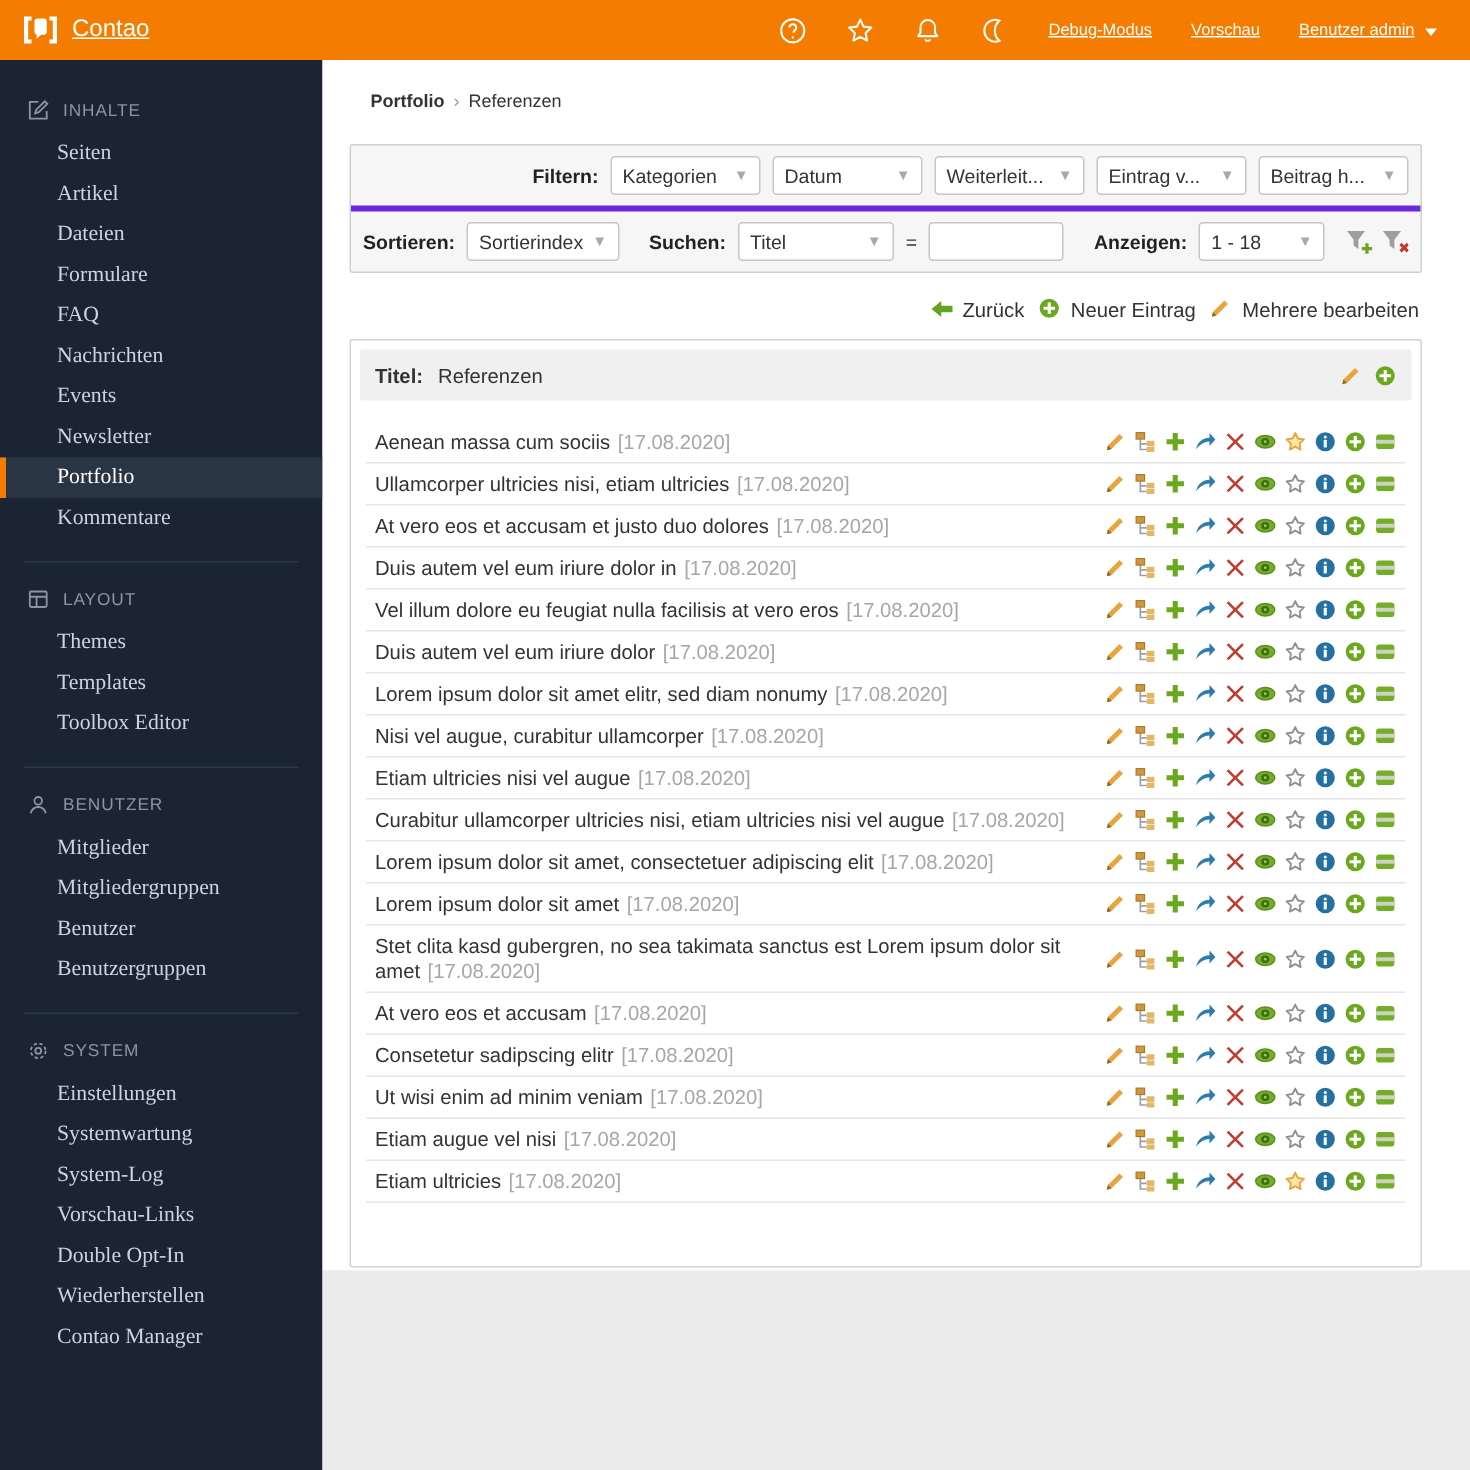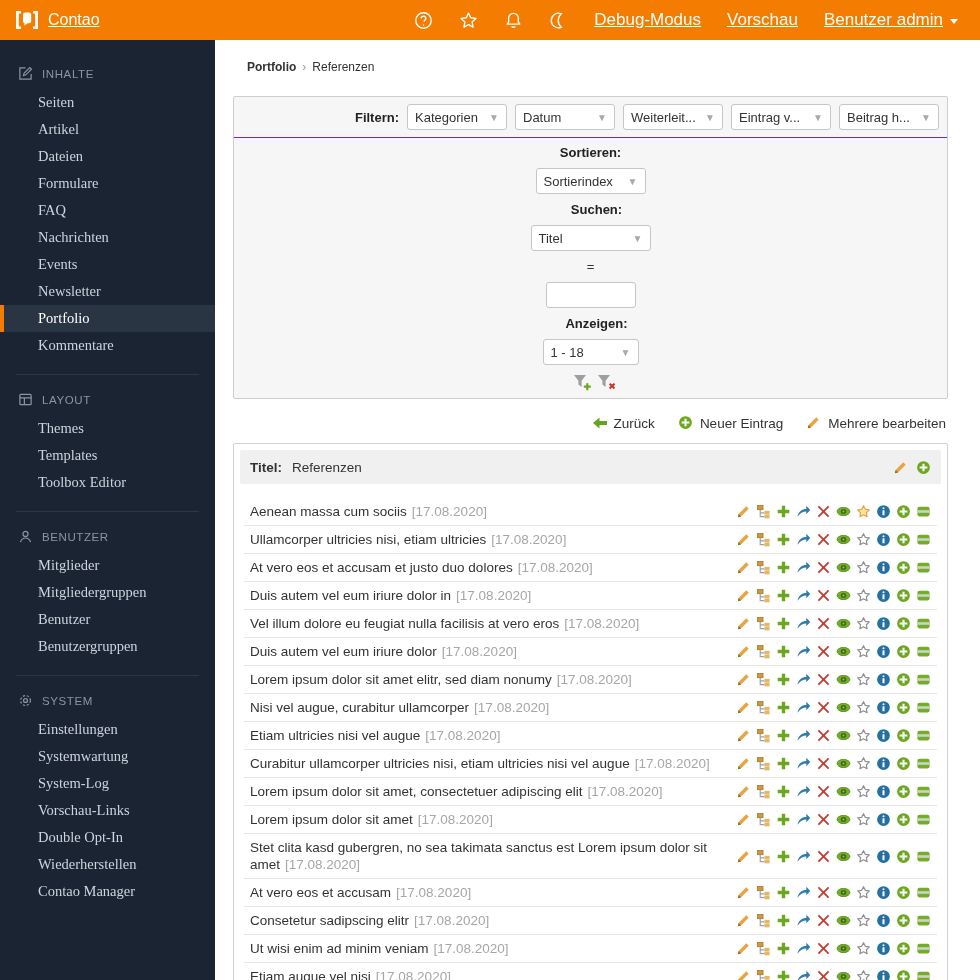--- a/index.html
+++ b/index.html
@@ -4,21 +4,21 @@
 <style>
   * { margin:0; padding:0; box-sizing:border-box; }
   html,body { width:980px; height:980px; overflow:hidden; background:#ebebeb;
               font-family:"Liberation Sans","DejaVu Sans",sans-serif; }
   .app { width:980px; height:980px; display:flex; flex-direction:column; }
 
   
   .topbar { flex:0 0 40px; background:#f47c00; display:flex; align-items:center;
             justify-content:space-between; padding:0 22px 0 14px; color:#fff;text-decoration:underline; }
   .brand { display:flex; align-items:center; gap:8px; font-size:16px; cursor:pointer; }
-  .topnav { display:flex; align-items:center; gap:26px; font-size:17px; }
+  .topnav { display:flex; align-items:center; gap:26px; font-size:11px; }
   .ticon { display:inline-flex; width:19px; height:19px; cursor:pointer; }
   .tlink { cursor:pointer; }
   .user { display:inline-flex; align-items:center; gap:7px; cursor:pointer; }
   .caret { width:0; height:0; border-left:4.5px solid transparent;
            border-right:4.5px solid transparent; border-top:5px solid #fff; margin-top:2px; }
 
   
   .shell { flex:1; display:flex; min-height:0; }
   .sidebar { flex:0 0 215px; background:#1a2433; padding-top:26px; color:#c3ccd6; }
   .sec-head { display:flex; align-items:center; gap:9px; padding:0 0 8px 18px;
@@ -36,35 +36,35 @@
 
   
   .breadcrumb { font-size:12px; color:#333; margin:4px 0 22px 14px; }
   .bc-parent { font-weight:bold; cursor:pointer; }
   .bc-sep { color:#999; margin:0 6px; }
 
   
   .panel { border:1px solid #cfcfcf; background:#f6f6f6; border-radius:2px; }
   .panel-row { display:flex; align-items:center; justify-content:flex-end;
                gap:8px; padding:7px 8px; }
-  .panel-row + .panel-row { border-top:1px solid #6d28d9;flex-direction:column; }
+  .panel-row + .panel-row { border-top:4px solid #6d28d9; }
   .plabel { font-weight:bold; font-size:13px; color:#222; }
   .select { display:inline-flex; align-items:center; justify-content:space-between;
             background:#fff; border:1px solid #c6c6c6; border-radius:3px; height:26px;
             padding:0 7px; font-size:13px; color:#333; cursor:pointer; gap:6px; }
   .sel-arrow { color:#a9a9a9; font-size:10px; }
   .w100{width:100px} .w96{width:96px} .w110{width:110px} .w120{width:120px}
   .eq { font-size:13px; color:#333; }
   .search-input { width:90px; height:26px; border:1px solid #c6c6c6; border-radius:3px;
                   padding:0 6px; font-size:13px; }
   .funnels { display:flex; gap:6px; margin-left:6px; }
   .funnels span { display:inline-flex; width:18px; height:18px; cursor:pointer; }
 
   
-  .actions { display:flex; justify-content:flex-end; gap:23px;
+  .actions { display:flex; justify-content:flex-end; gap:9px;
              margin:16px 2px 12px 0; font-size:13.5px; color:#333; }
   .action { display:inline-flex; align-items:center; gap:6px; cursor:pointer; }
   .action .aicon { display:inline-flex; width:16px; height:16px; }
 
   
   .listbox { border:1px solid #d2d2d2; border-radius:2px; background:#fff;
              padding:6px 6px 42px; margin-top:4px; }
   .listheader { background:#f0f0f0; border-radius:2px; height:34px; display:flex;
                 align-items:center; gap:10px; padding:0 10px; font-size:13.5px; color:#333; }
   .lh-label { font-weight:bold; }

